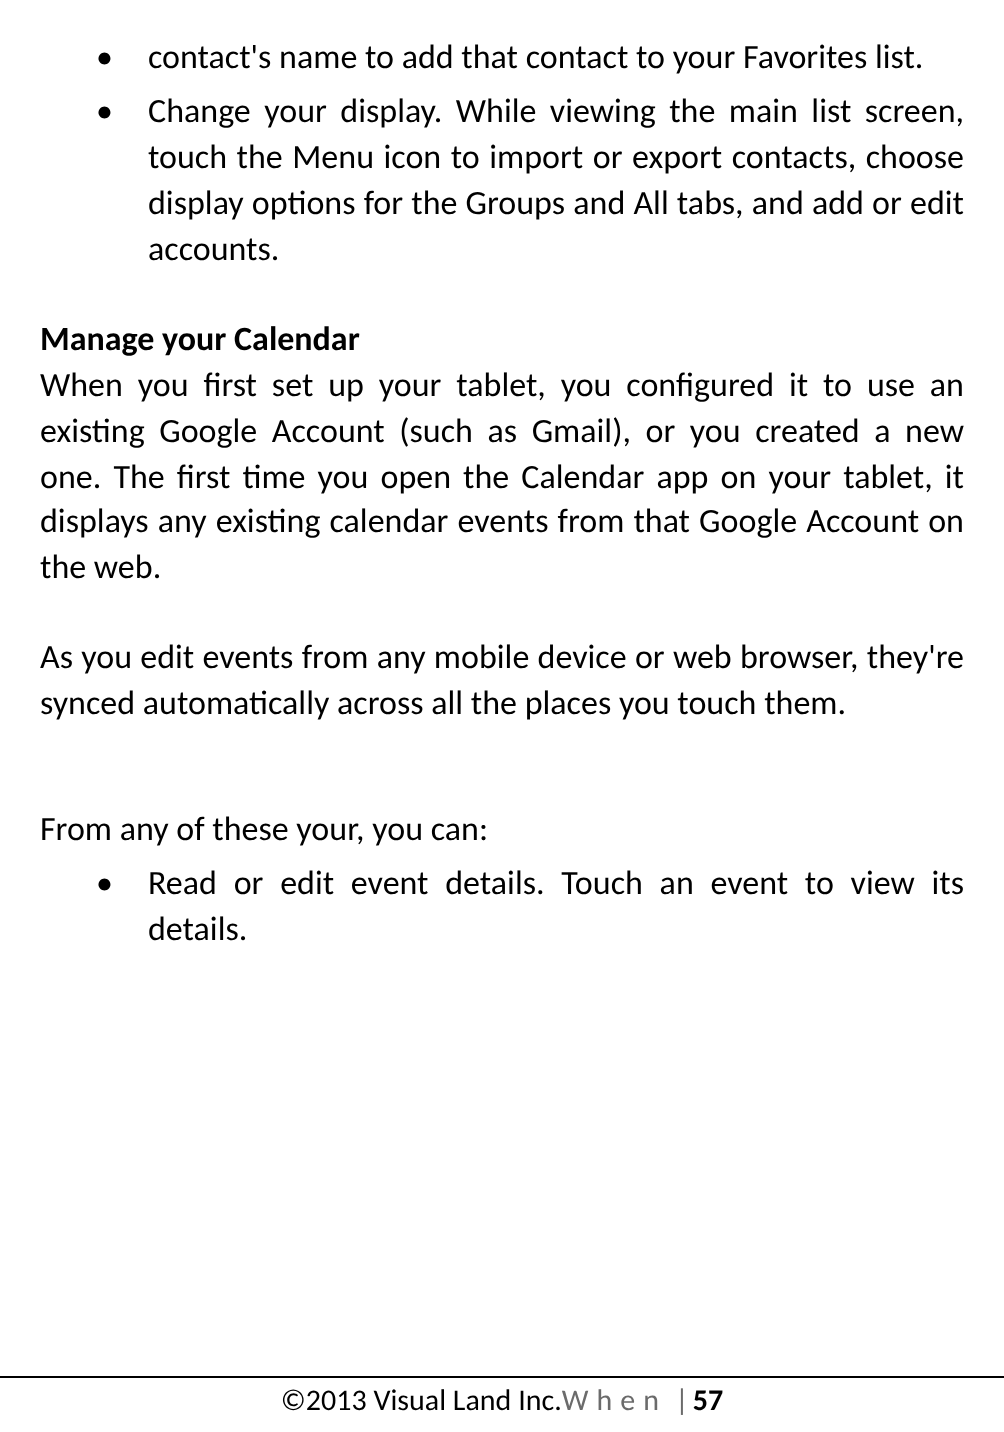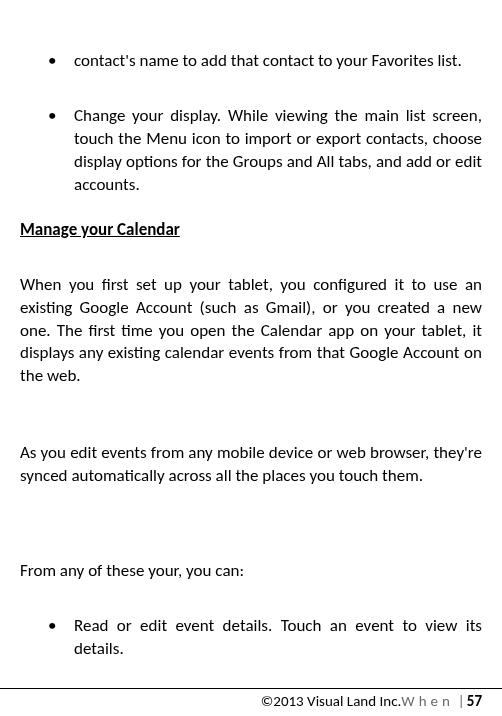--- a/index.html
+++ b/index.html
@@ -15,32 +15,32 @@
   }
   .content { height: 658px; overflow: hidden; }
   .bullet-block { padding-left: 54px; position: relative; margin-bottom: 4px; }
   .bullet-block::before {
     content: "•";
     position: absolute;
     left: 28px;
     top: 0;
     font-size: 17px;
   }
-  .para { text-align: justify; margin-bottom: 4px; margin-top: 32px; }
+  .para { text-align: justify; margin-bottom: 4px; }
   .gap { height: 18px; }
-  .heading { font-weight: bold; text-decoration: underline; }
+  .heading { font-weight: bold; }
   .footer {
     position: absolute;
     left: 0; right: 0; bottom: 0;
     height: 28px;
     border-top: 1px solid #000;
     padding: 2px 20px 0 20px;
     font-size: 15px;
     display: flex;
-    justify-content: flex-end;
+    justify-content: center;
     align-items: flex-start;
     background: #fff;
   }
   .footer-right .plabel { color: #6b6b6b; letter-spacing: 4px; }
   .footer-right .sep { color: #6b6b6b; margin: 0 2px 0 4px; }
   .footer-right .num { font-weight: bold; }
 </style>
 </head>
 <body>
 

